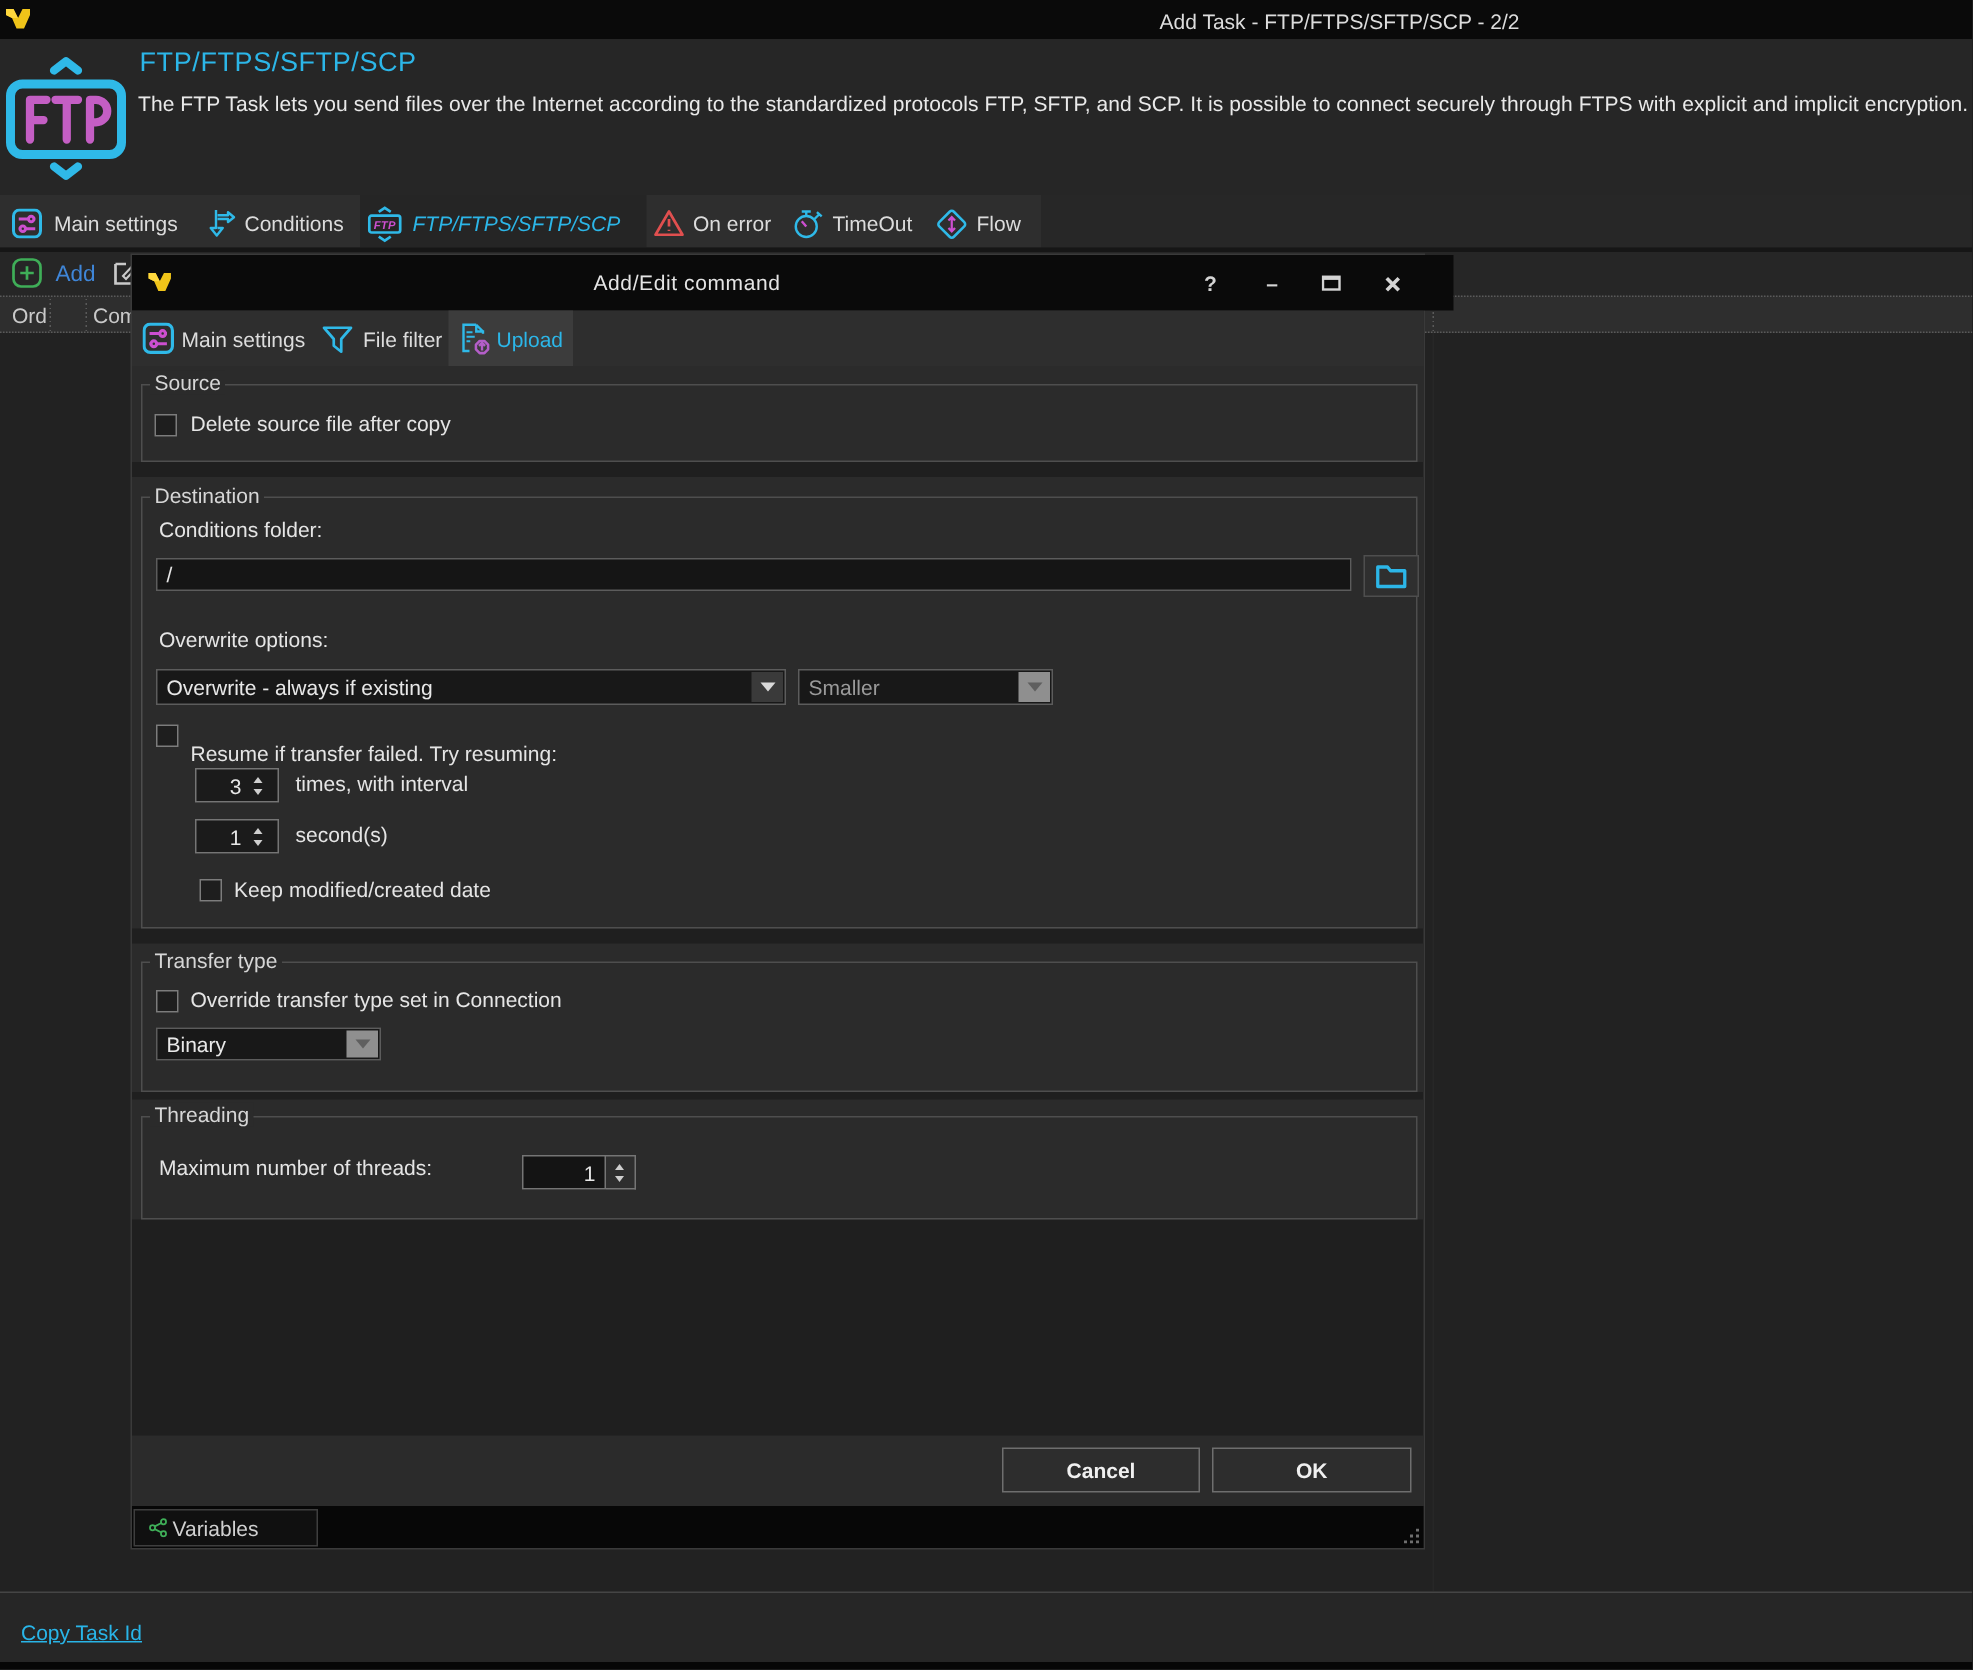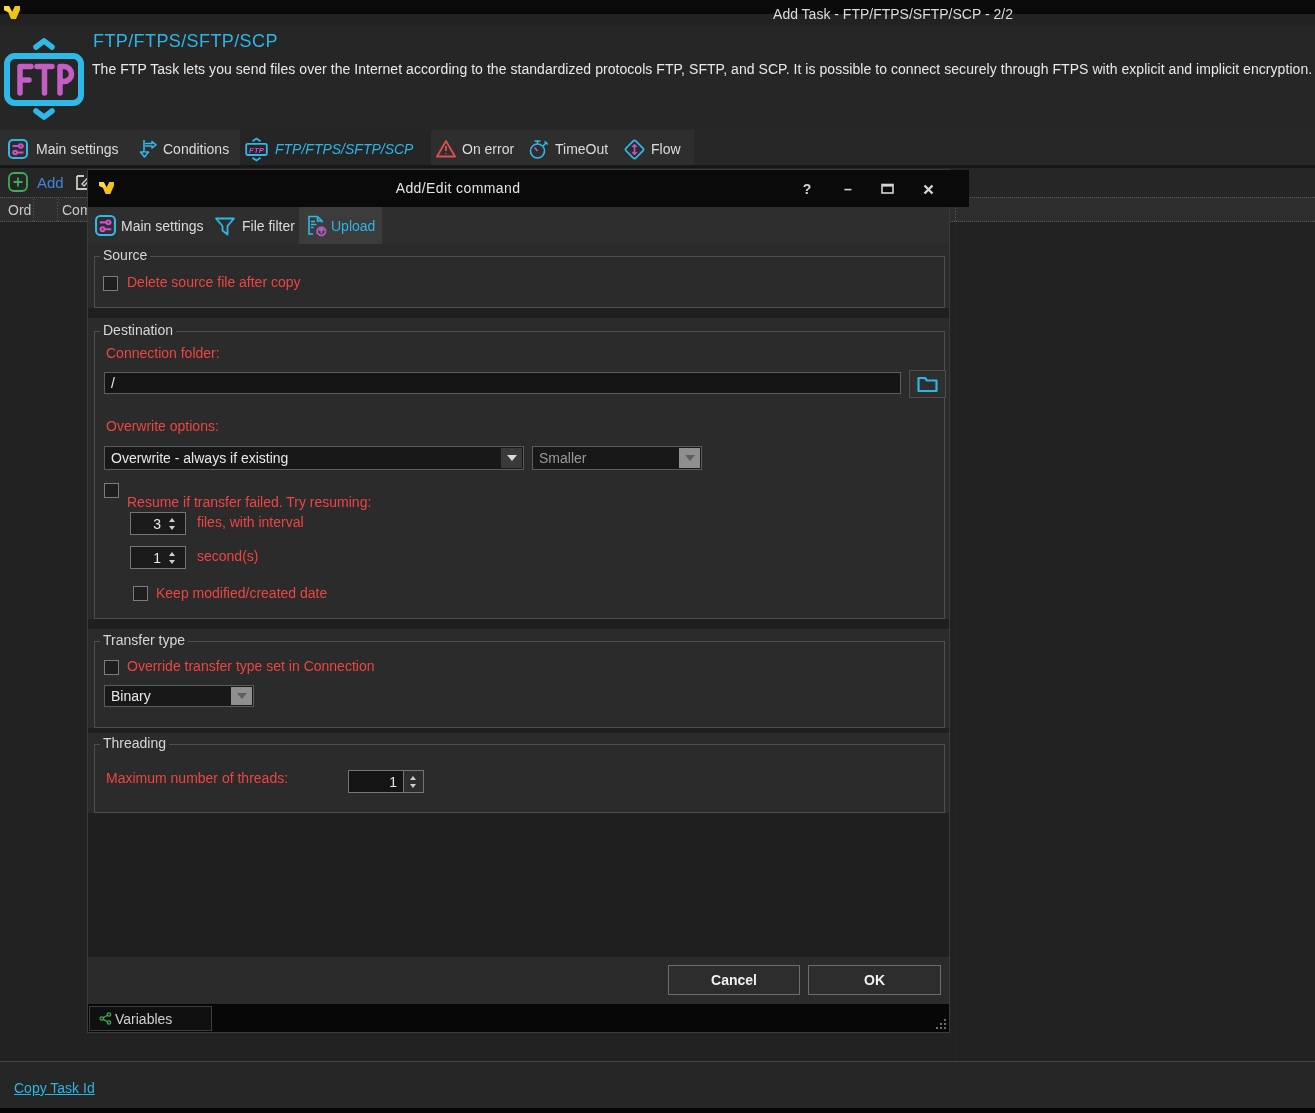--- a/index.html
+++ b/index.html
@@ -2,21 +2,21 @@
 <html><head>
 <meta charset="utf-8">
 <style>
 html,body{margin:0;padding:0;background:#212121;}
 #app{position:relative;width:1315px;height:1113px;overflow:hidden;
   font-family:"Liberation Sans",sans-serif;font-size:14px;color:#d6d6d6;background:#222222;}
 .ab{position:absolute;}
 .cy{color:#2cb6e8;}
 svg{display:block;}
 
-#titlebar{left:0;top:0;width:1315px;height:14px;background:#0a0a0a;color:#d8d8d8;}
+#titlebar{left:0;top:0;width:1315px;height:26px;background:#0a0a0a;color:#d8d8d8;}
 #apptitle{left:893px;top:6px;transform:translateX(-50%);white-space:nowrap;color:#dcdcdc;}
 #header{left:0;top:26px;width:1315px;height:104px;background:#262626;}
 #hdrtitle{left:93px;top:5px;font-size:18px;letter-spacing:.4px;color:#2cb6e8;}
 #hdrdesc{left:92px;top:35px;width:1225px;font-size:14px;color:#e9e9e9;letter-spacing:.05px;}
 #tabbar{left:0;top:130px;width:1315px;height:35px;background:#272727;}
 #tabstrip{left:0;top:0;width:694px;height:35px;background:#2e2e2e;}
 #tabline{left:0;top:165px;width:1315px;height:3px;background:#161616;}
 .tbtab{top:0;height:35px;padding-top:3px;box-sizing:border-box;display:flex;align-items:center;white-space:nowrap;color:#dcdcdc;}
 .tbsel{background:#252525;font-style:italic;}
 #toolbar{left:0;top:168px;width:1315px;height:29px;background:#262626;}
@@ -31,21 +31,21 @@
   box-shadow:0 0 0 1px #3a3a3a;}
 #mtitle{left:0;top:0;width:861px;height:37px;background:#0a0a0a;padding-left:20px;}
 #mtitletext{left:370px;top:10px;transform:translateX(-50%);color:#e4e4e4;letter-spacing:.4px;white-space:nowrap;}
 .wbtn{top:9px;width:20px;height:20px;color:#d4d4d4;text-align:center;font-size:14px;font-weight:bold;line-height:20px;}
 #mtabs{left:0;top:37px;width:861px;height:37px;background:#2e2e2e;}
 .mtab{top:0;height:37px;display:flex;align-items:center;white-space:nowrap;color:#dcdcdc;}
 .group{background:#2b2b2b;left:0;width:861px;}
 .gbox{position:absolute;left:6px;width:851px;border:1px solid #4e4e4e;box-sizing:border-box;}
 .glabel{position:absolute;left:12px;background:#2b2b2b;padding:0 3px;color:#d6d6d6;}
 .cb{position:absolute;width:15px;height:15px;background:#1e1e1e;border:1px solid #7c7c7c;box-sizing:border-box;}
-.lbl{position:absolute;white-space:nowrap;color:#ef4444;}
+.lbl{position:absolute;white-space:nowrap;color:#e5e5e5;}
 .input{position:absolute;background:#151515;border:1px solid #5c5c5c;box-sizing:border-box;color:#e8e8e8;}
 .combo{position:absolute;background:#181818;border:1px solid #5c5c5c;box-sizing:border-box;color:#e8e8e8;}
 .cbtn{position:absolute;right:1px;top:1px;bottom:1px;width:21px;background:#3a3a3a;display:flex;align-items:center;justify-content:center;}
 .tri{width:0;height:0;border-left:5px solid transparent;border-right:5px solid transparent;border-top:6px solid #d9d9d9;}
 .spin{position:absolute;background:#1b1b1b;border:1px solid #757575;box-sizing:border-box;color:#e8e8e8;}
 .sarr{position:absolute;right:6px;top:0;bottom:0;width:14px;display:flex;flex-direction:column;align-items:center;justify-content:center;gap:4px;}
 .tup{width:0;height:0;border-left:3.5px solid transparent;border-right:3.5px solid transparent;border-bottom:4px solid #cfcfcf;}
 .tdn{width:0;height:0;border-left:3.5px solid transparent;border-right:3.5px solid transparent;border-top:4px solid #cfcfcf;}
 .btn{position:absolute;background:#2d2d2d;border:1px solid #6e6e6e;box-sizing:border-box;color:#f0f0f0;
  font-weight:bold;text-align:center;}
@@ -220,21 +220,21 @@
     <div class="ab group" style="top:74px;height:64px">
       <div class="gbox" style="top:12px;height:52px"></div>
       <div class="glabel" style="top:3px">Source</div>
       <div class="cb" style="left:15px;top:32px"></div>
       <div class="lbl" style="left:39px;top:30px">Delete source file after copy</div>
     </div>
 
     <div class="ab group" style="top:148px;height:301px">
       <div class="gbox" style="top:13px;height:288px"></div>
       <div class="glabel" style="top:4px">Destination</div>
-      <div class="lbl" style="left:18px;top:27px">Connection folder:</div>
+      <div class="lbl" style="left:18px;top:27px">Conditions folder:</div>
       <div class="input" style="left:16px;top:54px;width:797px;height:22px;line-height:20px;padding-left:6px">/</div>
       <div class="ab" style="left:821px;top:52px;width:37px;height:28px;border:1px solid #4e4e4e;box-sizing:border-box;background:#2f2f2f">
         <svg style="margin:5px 0 0 7px" width="21" height="17" viewBox="0 0 21 17">
           <path d="M1.5,15 V2 H8 L10,4.5 H19.5 V15 Z" stroke="#2cb6e8" stroke-width="2.2" fill="none" stroke-linejoin="round"></path>
         </svg>
       </div>
       <div class="lbl" style="left:18px;top:100px">Overwrite options:</div>
       <div class="combo" style="left:16px;top:128px;width:420px;height:24px;line-height:22px;padding-left:6px">Overwrite - always if existing
         <div class="cbtn">
             <div class="tri"></div>
@@ -247,21 +247,21 @@
       </div>
       <div class="cb" style="left:16px;top:165px"></div>
       <div class="lbl" style="left:39px;top:176px">Resume if transfer failed. Try resuming:</div>
       <div class="spin" style="left:42px;top:194px;width:56px;height:23px">
         <div class="ab" style="right:24px;top:3px">3</div>
         <div class="sarr">
             <div class="tup"></div>
             <div class="tdn"></div>
           </div>
       </div>
-      <div class="lbl" style="left:109px;top:196px">files, with interval</div>
+      <div class="lbl" style="left:109px;top:196px">times, with interval</div>
       <div class="spin" style="left:42px;top:228px;width:56px;height:23px">
         <div class="ab" style="right:24px;top:3px">1</div>
         <div class="sarr">
             <div class="tup"></div>
             <div class="tdn"></div>
           </div>
       </div>
       <div class="lbl" style="left:109px;top:230px">second(s)</div>
       <div class="cb" style="left:45px;top:268px"></div>
       <div class="lbl" style="left:68px;top:267px">Keep modified/created date</div>

